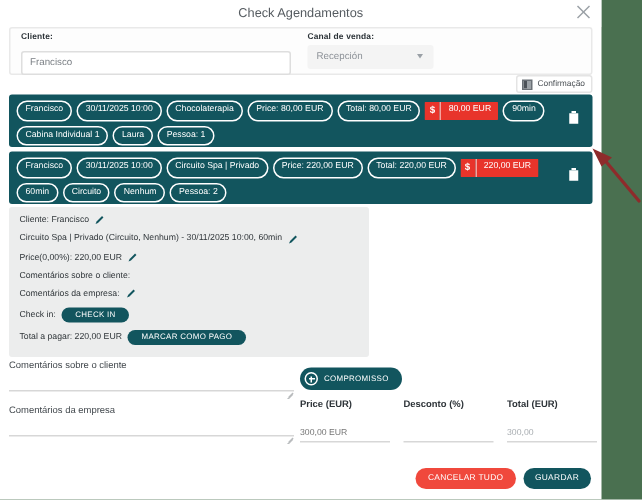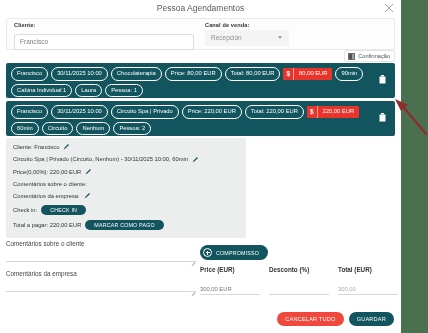--- a/index.html
+++ b/index.html
@@ -324,21 +324,21 @@
     width: 36px; height: 40px;
     pointer-events: none;
   }
 </style>
 </head>
 <body>
 
 <div id="modal">
 
   <div class="titlebar">
-    <div class="title-text">Pessoa Agendamentos</div>
+    <div class="title-text">Check Agendamentos</div>
     <div class="close-btn">
       <svg width="12" height="12" viewBox="0 0 12 12">
         <line x1="2" y1="2" x2="10" y2="10" stroke="#9aa0a6" stroke-width="1"></line>
         <line x1="10" y1="2" x2="2" y2="10" stroke="#9aa0a6" stroke-width="1"></line>
       </svg>
     </div>
   </div>
 
   <div class="topcard">
     <div class="field field-cliente">

